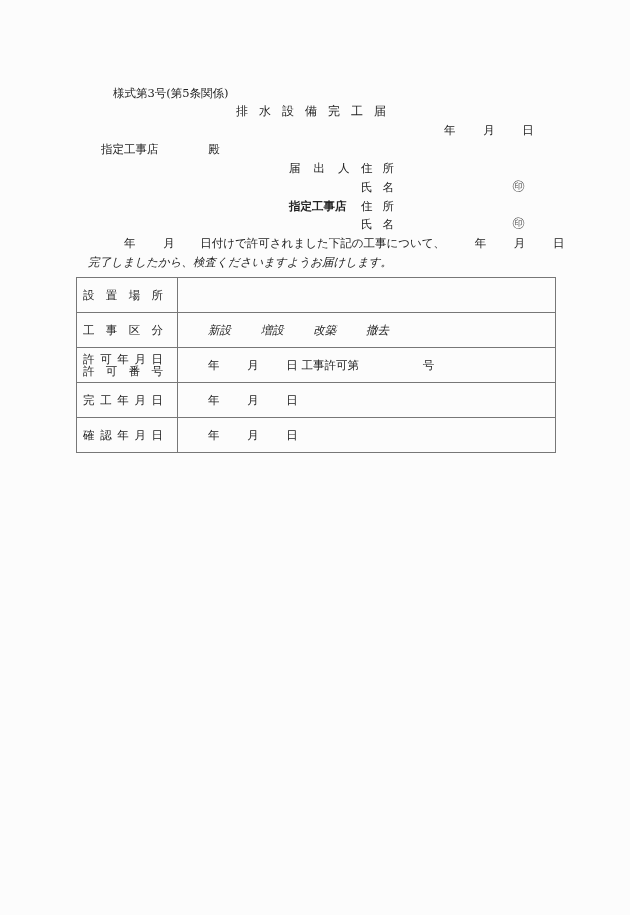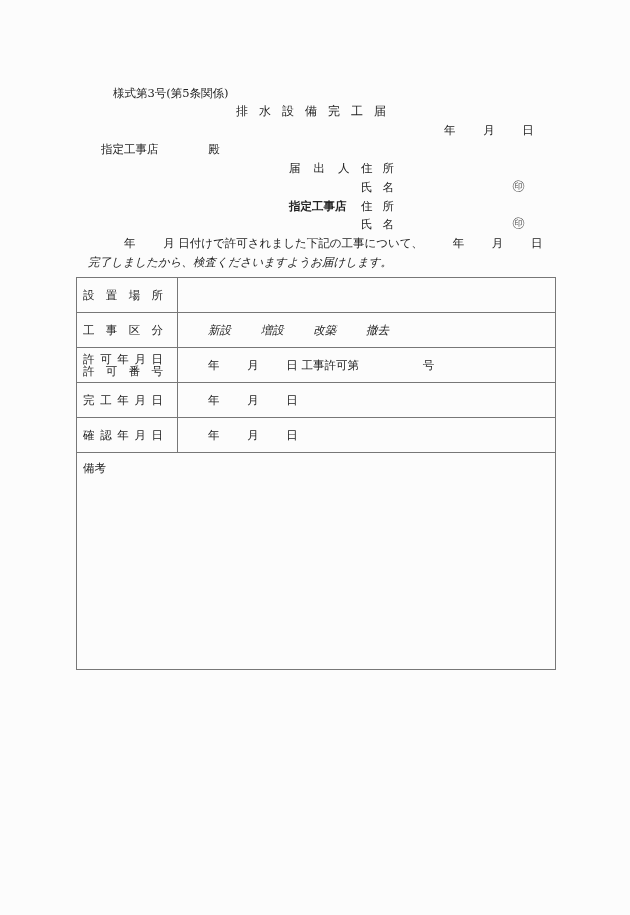--- a/index.html
+++ b/index.html
@@ -70,21 +70,21 @@
 </div>
 <div class="abs" style="left:361px;top:217px;display:flex;gap:10px;">
   <span>氏</span>
   <span>名</span>
 </div>
 <div class="abs seal" style="left:512px;top:216px;">㊞</div>
 
 <div class="abs" style="left:124px;top:236px;">
   <span>年</span>
   <span style="margin-left:24px;">月</span>
-  <span style="">日付けで許可されました下記の工事について、</span>
+  <span style="margin-left:22px;">日付けで許可されました下記の工事について、</span>
   <span style="margin-left:26px;">年</span>
   <span style="margin-left:24px;">月</span>
   <span style="margin-left:24px;">日</span>
 </div>
 <div class="abs" style="left:88px;top:255px;font-style:italic;">完了しましたから、検査くださいますようお届けします。</div>
 
 <table class="form">
   <tbody>
       <tr class="row">
     <td class="lab">
@@ -164,19 +164,14 @@
         <span>月</span>
         <span>日</span>
       </div>
     </td>
     <td class="val">
       <span>年</span>
       <span style="margin-left:24px;">月</span>
       <span style="margin-left:24px;">日</span>
     </td>
   </tr>
-  <tr>
-    <td class="remarks" colspan="2">
-      <span>備考</span>
-    </td>
-  </tr>
 </tbody>
   </table>
 
 </body></html>

